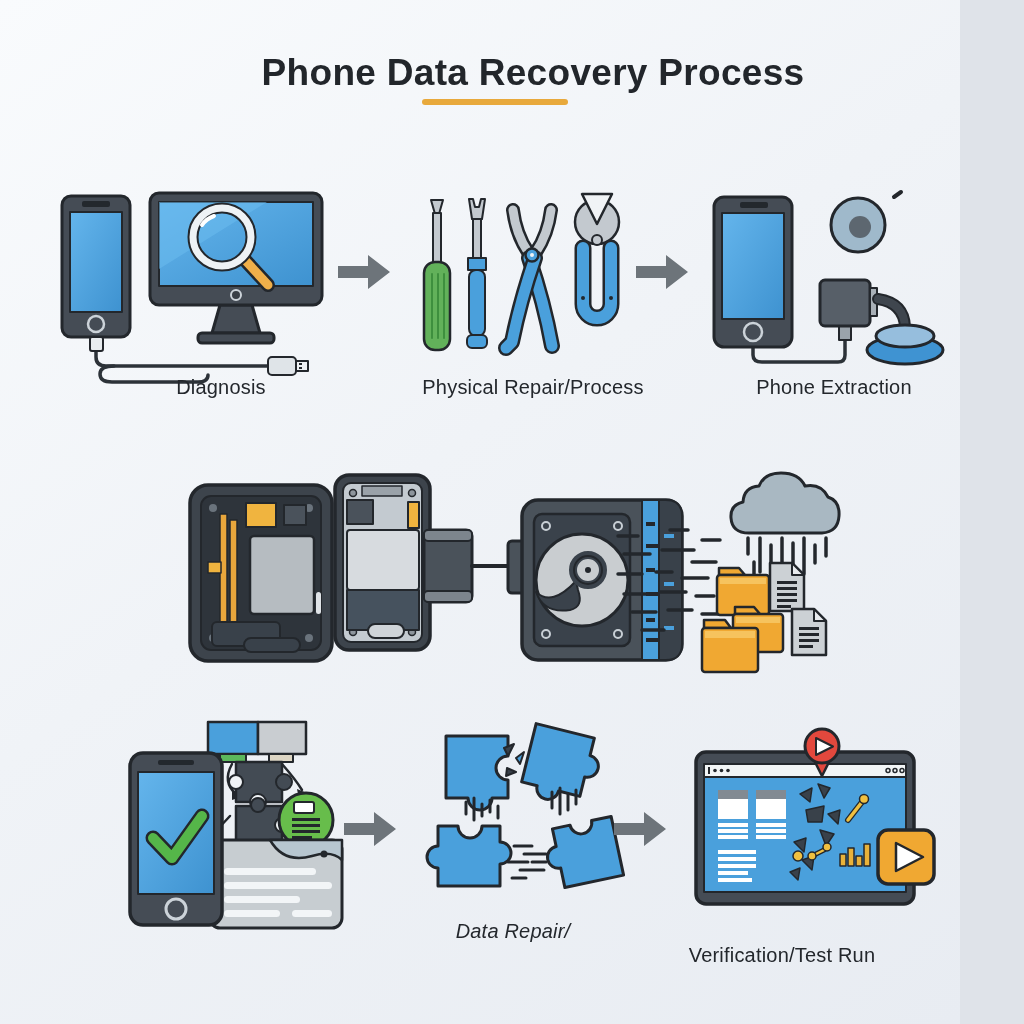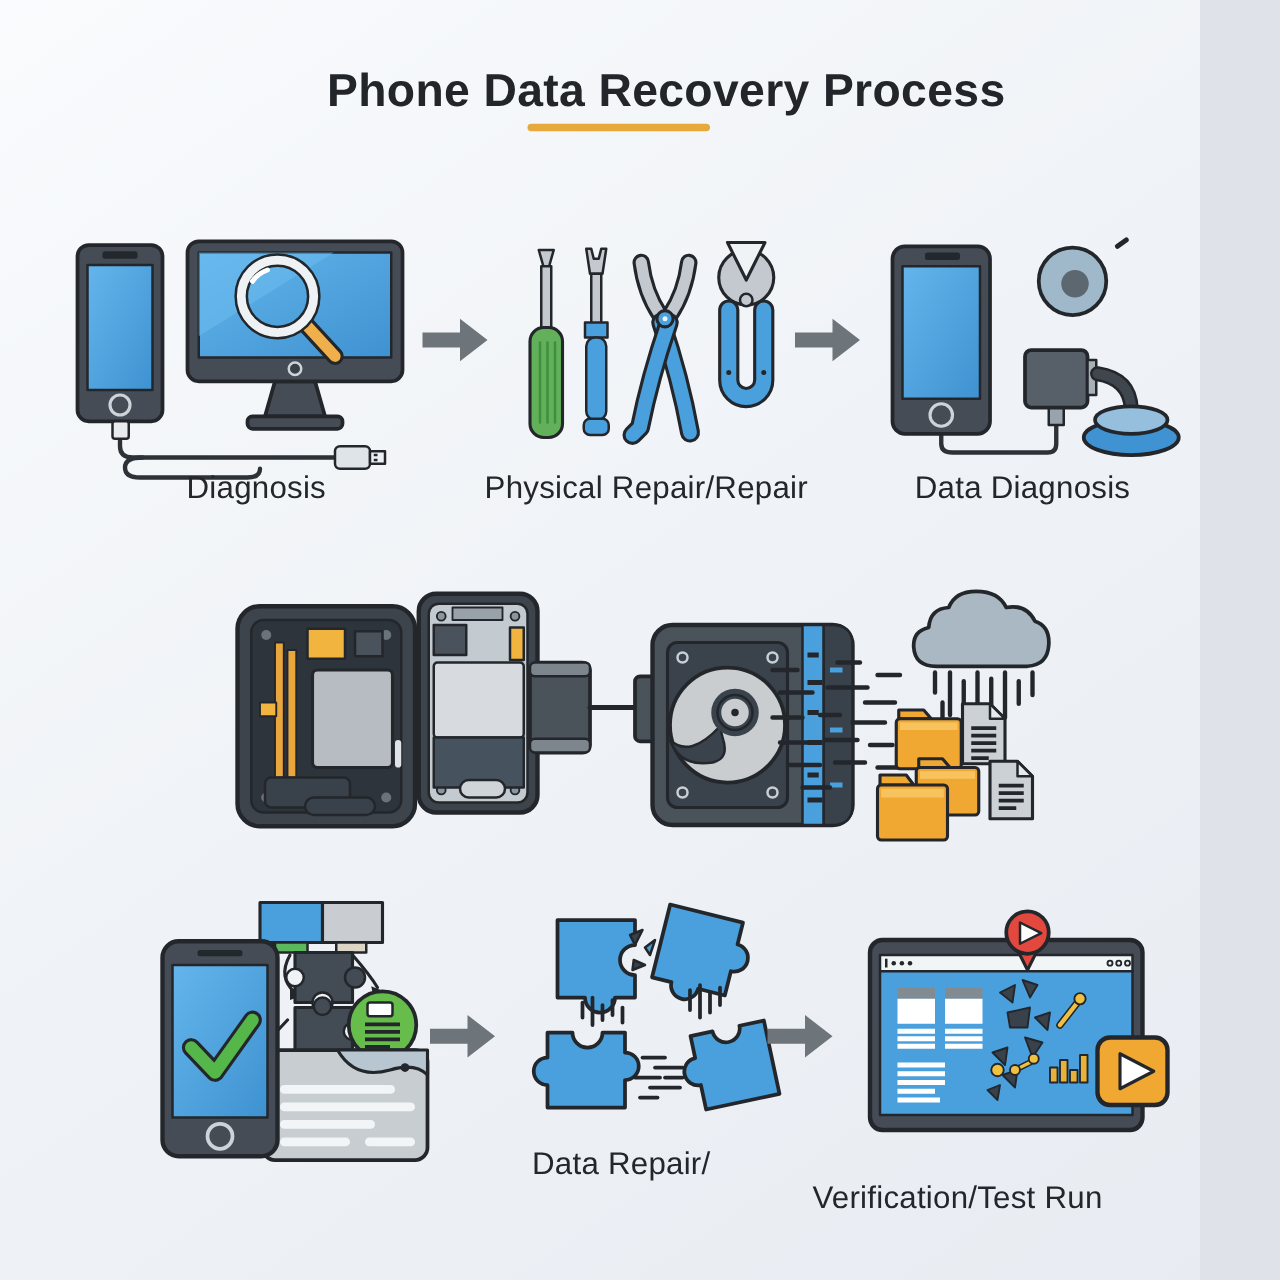--- a/index.html
+++ b/index.html
@@ -11,23 +11,23 @@
   .title{
     position:absolute;left:533px;top:52px;transform:translateX(-50%);
     font-size:37px;font-weight:600;letter-spacing:.3px;color:#22262b;white-space:nowrap;
   }
   .title-underline{
     position:absolute;left:422px;top:99px;width:146px;height:6px;
     background:#E8A93C;border-radius:3px;
   }
   .stage-label{
     position:absolute;transform:translateX(-50%);
-    font-size:25px;color:#23272c;white-space:nowrap;letter-spacing:.2px;
+    font-size:20px;color:#23272c;white-space:nowrap;letter-spacing:.2px;margin-left:16px;
   }
-  .stage-label.two-line{text-align:center;line-height:30px;}
+  .stage-label.two-line{text-align:center;line-height:30px;font-style:italic;}
   .abs{position:absolute;}
   svg{display:block;overflow:visible;}
 </style>
 </head>
 <body>
 
 <div class="canvas">
 
   <div class="title">Phone Data Recovery Process</div>
   <div class="title-underline"></div>
@@ -162,22 +162,22 @@
       <path d="M180,114 Q206,118 207,142" fill="none" stroke="#23272c" stroke-width="12"></path>
       <path d="M180,114 Q206,118 207,142" fill="none" stroke="#3f464e" stroke-width="8"></path>
       <g>
         <ellipse cx="207" cy="165" rx="38" ry="14" fill="#3f93d2" stroke="#23272c" stroke-width="3"></ellipse>
         <ellipse cx="207" cy="151" rx="29" ry="11" fill="#96bedd" stroke="#23272c" stroke-width="3"></ellipse>
       </g>
     </g>
   </svg>
 
   <div class="stage-label" style="left:205px;top:376px">Diagnosis</div>
-  <div class="stage-label" style="left:517px;top:376px">Physical Repair/Repair</div>
-  <div class="stage-label" style="left:818px;top:376px">Data Diagnosis</div>
+  <div class="stage-label" style="left:517px;top:376px">Physical Repair/Process</div>
+  <div class="stage-label" style="left:818px;top:376px">Phone Extraction</div>
 
   <svg class="abs" style="left:172px;top:442px" width="700" height="250" viewBox="0 0 700 250">
     <g stroke-linejoin="round" stroke-linecap="round">
 
       <g>
         <rect x="18" y="43" width="142" height="176" rx="18" fill="#3d444c" stroke="#23272c" stroke-width="3.5"></rect>
         <rect x="29" y="54" width="120" height="154" rx="10" fill="#2e343b" stroke="#23272c" stroke-width="2"></rect>
         <circle cx="41" cy="66" r="4" fill="#6a737c"></circle>
           <circle cx="137" cy="66" r="4" fill="#6a737c"></circle>
         <circle cx="41" cy="196" r="4" fill="#6a737c"></circle>

